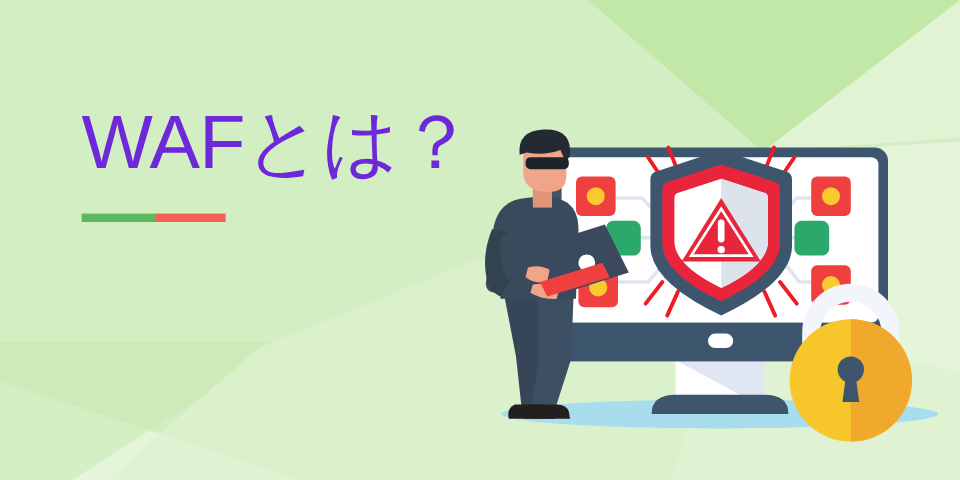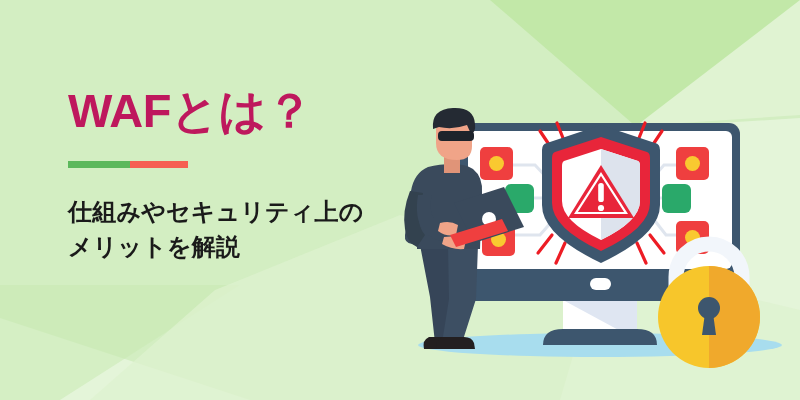--- a/index.html
+++ b/index.html
@@ -17,23 +17,23 @@
   .bg-layer { position:absolute; inset:0; width:100%; height:100%; }
 
   
   .text-block {
     position:absolute;
     left:68px; top:86px;
     width:350px;
     z-index:5;
   }
   .title {
-    font-size:47px;
-    font-weight:bold;
-    color:#be185d;
+    font-size:63px;
+    font-weight:normal;
+    color:#6d28d9;
     letter-spacing:-0.5px;
     line-height:1.05;
     white-space:nowrap;
   }
   .divider {
     margin-top:26px;
     width:120px; height:7px;
     display:flex;
   }
   .divider .seg-green { flex:0 0 52%; background:#5cb85c; }
@@ -69,24 +69,20 @@
     <polygon points="0,400 0,318 250,400" fill="#e4f5d9"></polygon>
     <polygon points="0,285 240,285 60,400 0,400" fill="#c8eab2" opacity="0.55"></polygon>
     <polygon points="215,290 400,215 800,310 800,400 90,400" fill="#def2cf" opacity="0.75"></polygon>
   </svg>
 
   <div class="text-block">
     <div class="title">WAFとは？</div>
     <div class="divider">
       <div class="seg-green"></div>
       <div class="seg-red"></div>
-    </div>
-    <div class="subtitle">
-      <span>仕組みやセキュリティ上の</span>
-      <span class="l2">メリットを解説</span>
     </div>
   </div>
 
   <svg class="illustration" viewBox="0 0 400 305" preserveAspectRatio="xMidYMid meet">
 
     <ellipse cx="200" cy="250" rx="182" ry="12" fill="#a8ddee"></ellipse>
 
     <g>
 
       <polygon points="163,205 237,205 237,245 163,245" fill="#ffffff"></polygon>

